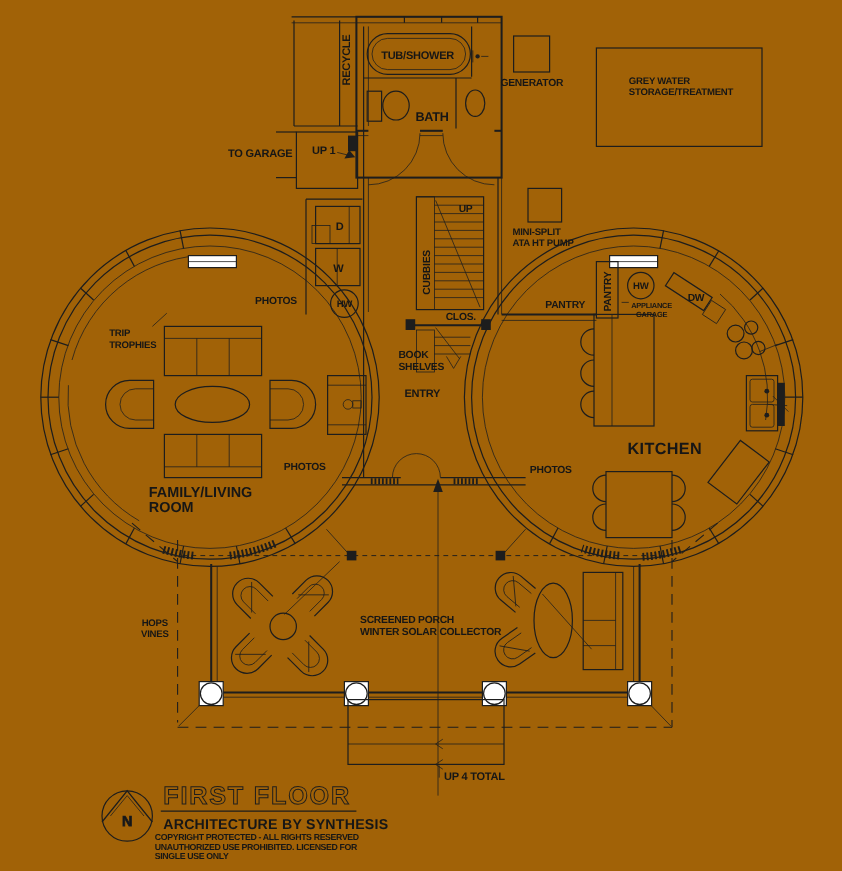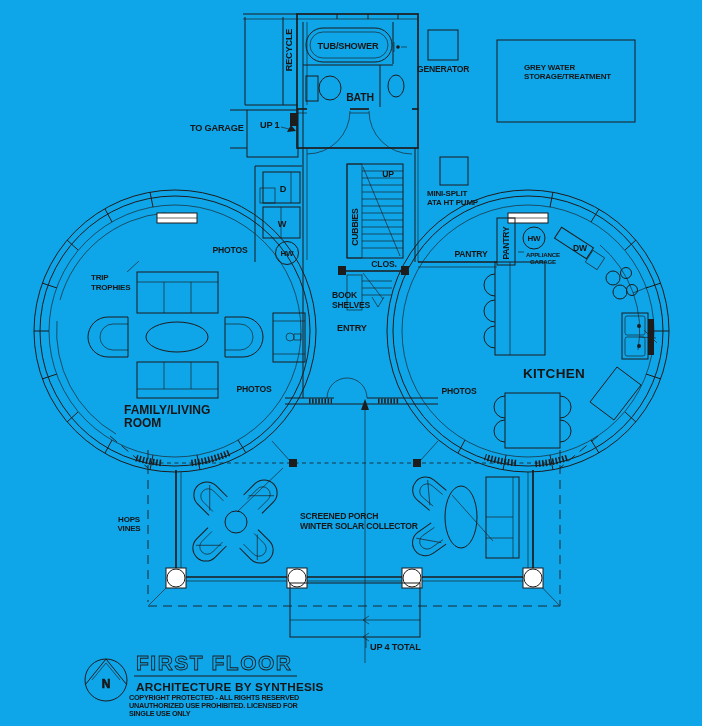--- a/index.html
+++ b/index.html
@@ -1,16 +1,16 @@
 <!DOCTYPE html>
 <html><head>
 <meta charset="utf-8">
 <style>
   html,body{margin:0;padding:0;background:#fff;}
-  #plan{position:relative;width:702px;height:726px;background:#0ea5e9;overflow:hidden;}
+  #plan{position:relative;width:702px;height:726px;background:#a16207;overflow:hidden;}
   svg{position:absolute;left:0;top:0;}
   .ln{stroke:#1d1d1d;fill:none;stroke-width:1;}
   .ln2{stroke:#1d1d1d;fill:none;stroke-width:1.7;}
   .thin{stroke:#1d1d1d;fill:none;stroke-width:.65;}
   .dash{stroke:#1d1d1d;fill:none;stroke-width:.9;stroke-dasharray:9,6;}
   .dash2{stroke:#1d1d1d;fill:none;stroke-width:.8;stroke-dasharray:4,3.5;}
   .hatch{stroke:#1d1d1d;fill:none;stroke-width:6.5;stroke-dasharray:1.6,1.8;}
   .sidelite{stroke:#1d1d1d;fill:none;stroke-width:5;stroke-dasharray:1.5,1.6;}
   .fillk{fill:#1d1d1d;stroke:none;}
   .wht{fill:#fff;}

